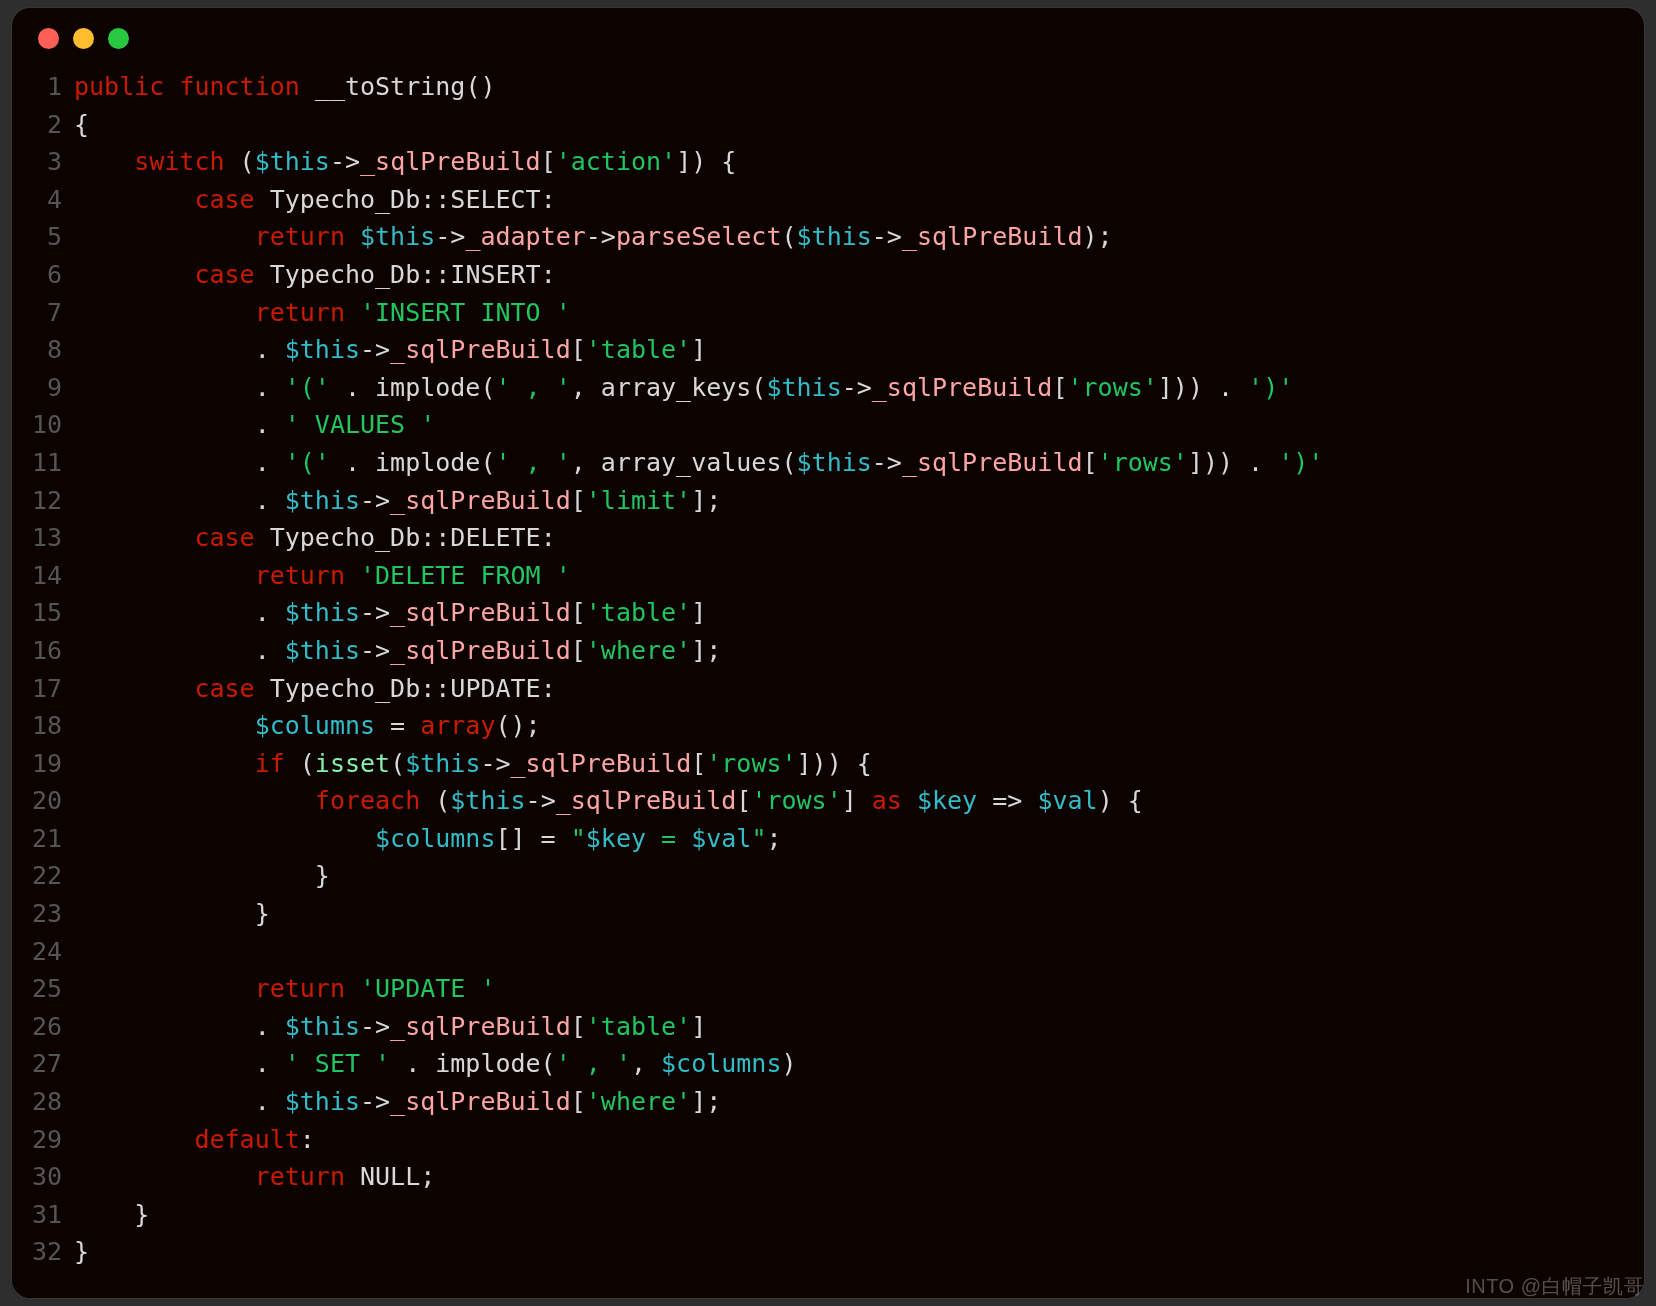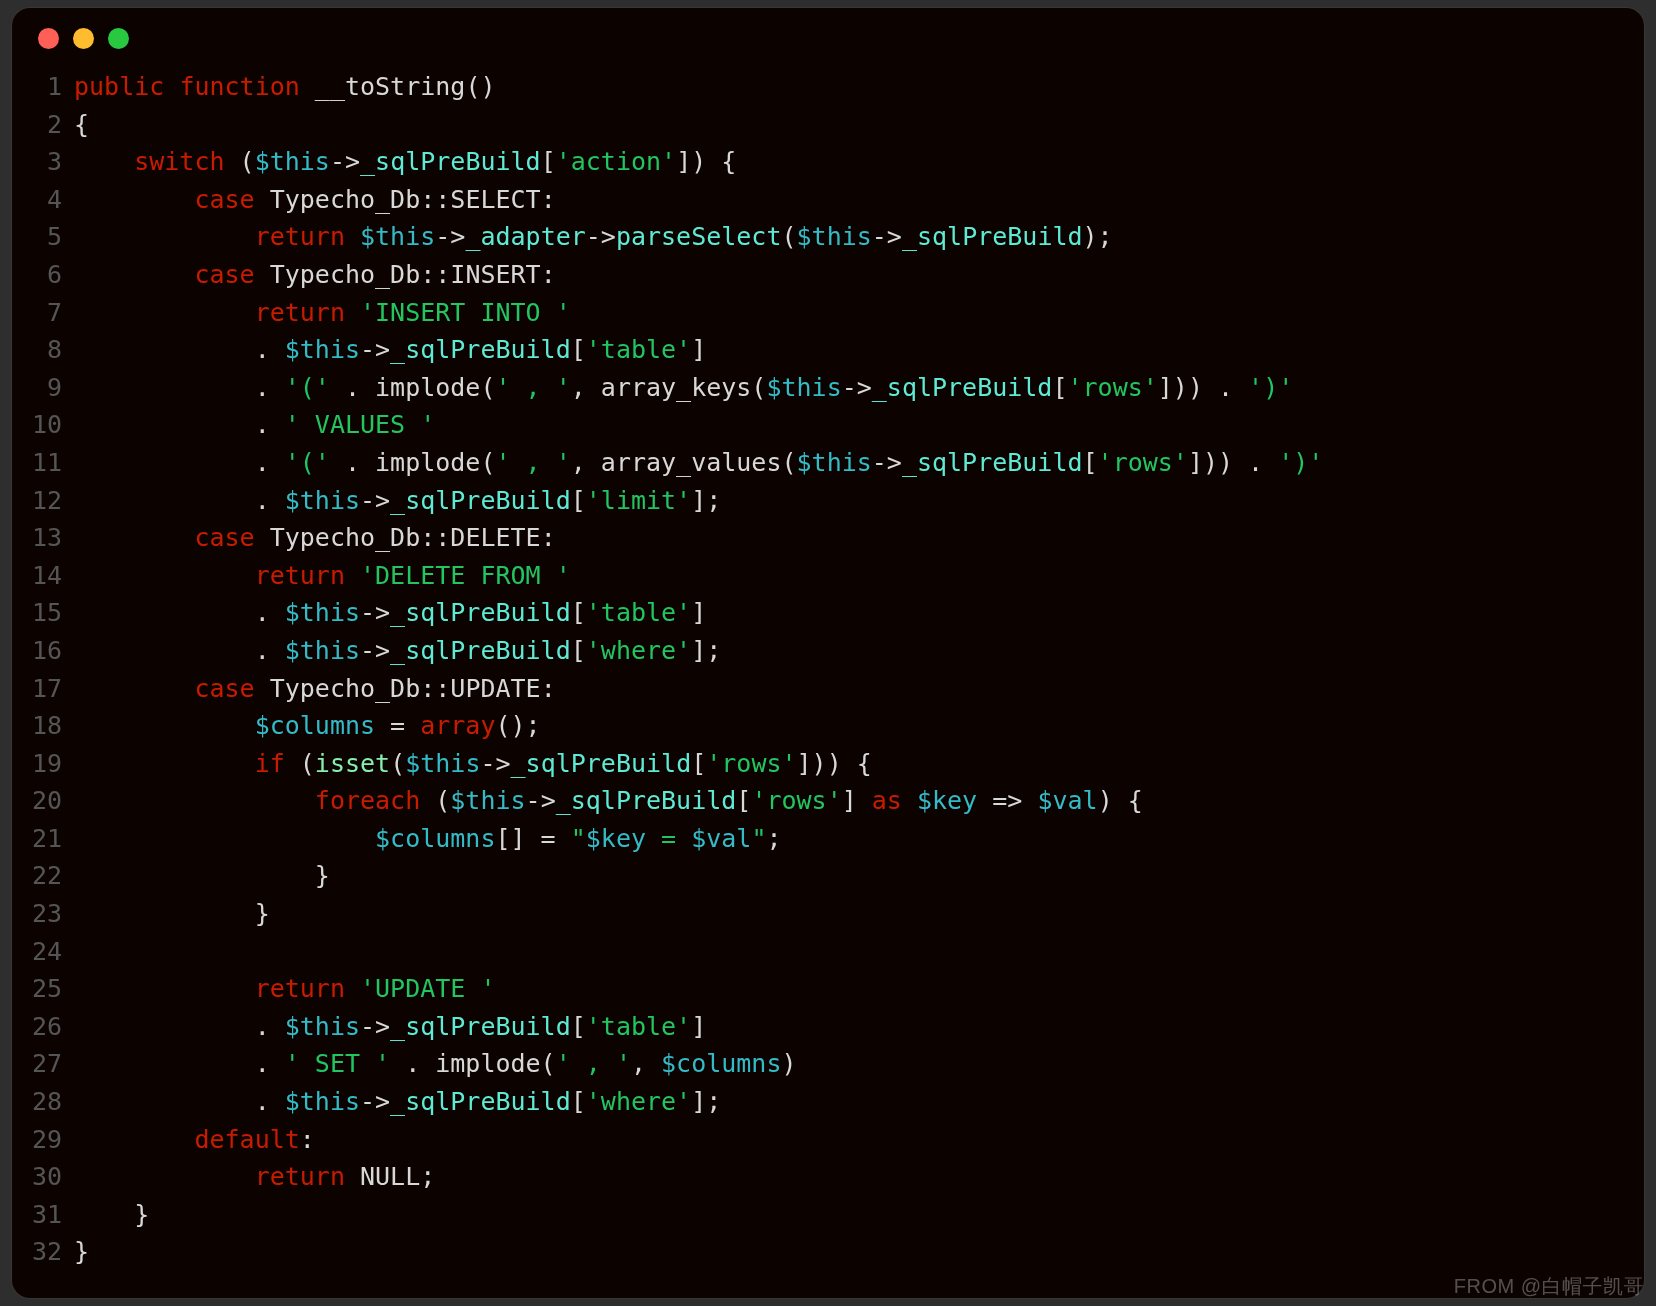--- a/index.html
+++ b/index.html
@@ -60,21 +60,21 @@
     flex: 1;
     color: #d8d8d8;
   }
   .line {
     display: block;
     height: 37.6px;
   }
   .red{color:#c91b00;text-align:center;}
   .blue{color:#86efac;}
   .cyan{color:#33bbc8;}
-  .green{color:#5eead4;}
+  .green{color:#fca5a5;}
   .yellow{color:#22c55e;}
   .grey{color:#d8d8d8;}
 
   .watermark {
     position: absolute;
     right: 12px;
     bottom: 6px;
     font-family: sans-serif;
     font-size: 20px;
     color: rgba(220,220,220,0.35);
@@ -90,13 +90,13 @@
     <div class="dot yellow"></div>
     <div class="dot green"></div>
   </div>
 
   <div class="code-area">
     <div class="gutter" id="gutter"><span class="ln">1</span><span class="ln">2</span><span class="ln">3</span><span class="ln">4</span><span class="ln">5</span><span class="ln">6</span><span class="ln">7</span><span class="ln">8</span><span class="ln">9</span><span class="ln">10</span><span class="ln">11</span><span class="ln">12</span><span class="ln">13</span><span class="ln">14</span><span class="ln">15</span><span class="ln">16</span><span class="ln">17</span><span class="ln">18</span><span class="ln">19</span><span class="ln">20</span><span class="ln">21</span><span class="ln">22</span><span class="ln">23</span><span class="ln">24</span><span class="ln">25</span><span class="ln">26</span><span class="ln">27</span><span class="ln">28</span><span class="ln">29</span><span class="ln">30</span><span class="ln">31</span><span class="ln">32</span></div>
     <div class="code" id="code"><span class="line"><span class="red">public</span> <span class="red">function</span> <span class="grey">__toString</span><span class="grey">()</span></span><span class="line"><span class="grey">{</span></span><span class="line">    <span class="red">switch</span> <span class="grey">(</span><span class="cyan">$this</span><span class="grey">-&gt;</span><span class="green">_sqlPreBuild</span><span class="grey">[</span><span class="yellow">'action'</span><span class="grey">]) {</span></span><span class="line">        <span class="red">case</span> <span class="grey">Typecho_Db</span><span class="grey">::</span><span class="grey">SELECT</span><span class="grey">:</span></span><span class="line">            <span class="red">return</span> <span class="cyan">$this</span><span class="grey">-&gt;</span><span class="green">_adapter</span><span class="grey">-&gt;</span><span class="green">parseSelect</span><span class="grey">(</span><span class="cyan">$this</span><span class="grey">-&gt;</span><span class="green">_sqlPreBuild</span><span class="grey">);</span></span><span class="line">        <span class="red">case</span> <span class="grey">Typecho_Db</span><span class="grey">::</span><span class="grey">INSERT</span><span class="grey">:</span></span><span class="line">            <span class="red">return</span> <span class="yellow">'INSERT INTO '</span></span><span class="line">            <span class="grey">. </span><span class="cyan">$this</span><span class="grey">-&gt;</span><span class="green">_sqlPreBuild</span><span class="grey">[</span><span class="yellow">'table'</span><span class="grey">]</span></span><span class="line">            <span class="grey">. </span><span class="yellow">'('</span><span class="grey"> . </span><span class="grey">implode</span><span class="grey">(</span><span class="yellow">' , '</span><span class="grey">, </span><span class="grey">array_keys</span><span class="grey">(</span><span class="cyan">$this</span><span class="grey">-&gt;</span><span class="green">_sqlPreBuild</span><span class="grey">[</span><span class="yellow">'rows'</span><span class="grey">])) . </span><span class="yellow">')'</span></span><span class="line">            <span class="grey">. </span><span class="yellow">' VALUES '</span></span><span class="line">            <span class="grey">. </span><span class="yellow">'('</span><span class="grey"> . </span><span class="grey">implode</span><span class="grey">(</span><span class="yellow">' , '</span><span class="grey">, </span><span class="grey">array_values</span><span class="grey">(</span><span class="cyan">$this</span><span class="grey">-&gt;</span><span class="green">_sqlPreBuild</span><span class="grey">[</span><span class="yellow">'rows'</span><span class="grey">])) . </span><span class="yellow">')'</span></span><span class="line">            <span class="grey">. </span><span class="cyan">$this</span><span class="grey">-&gt;</span><span class="green">_sqlPreBuild</span><span class="grey">[</span><span class="yellow">'limit'</span><span class="grey">];</span></span><span class="line">        <span class="red">case</span> <span class="grey">Typecho_Db</span><span class="grey">::</span><span class="grey">DELETE</span><span class="grey">:</span></span><span class="line">            <span class="red">return</span> <span class="yellow">'DELETE FROM '</span></span><span class="line">            <span class="grey">. </span><span class="cyan">$this</span><span class="grey">-&gt;</span><span class="green">_sqlPreBuild</span><span class="grey">[</span><span class="yellow">'table'</span><span class="grey">]</span></span><span class="line">            <span class="grey">. </span><span class="cyan">$this</span><span class="grey">-&gt;</span><span class="green">_sqlPreBuild</span><span class="grey">[</span><span class="yellow">'where'</span><span class="grey">];</span></span><span class="line">        <span class="red">case</span> <span class="grey">Typecho_Db</span><span class="grey">::</span><span class="grey">UPDATE</span><span class="grey">:</span></span><span class="line">            <span class="cyan">$columns</span><span class="grey"> = </span><span class="red">array</span><span class="grey">();</span></span><span class="line">            <span class="red">if</span> <span class="grey">(</span><span class="blue">isset</span><span class="grey">(</span><span class="cyan">$this</span><span class="grey">-&gt;</span><span class="green">_sqlPreBuild</span><span class="grey">[</span><span class="yellow">'rows'</span><span class="grey">])) {</span></span><span class="line">                <span class="red">foreach</span> <span class="grey">(</span><span class="cyan">$this</span><span class="grey">-&gt;</span><span class="green">_sqlPreBuild</span><span class="grey">[</span><span class="yellow">'rows'</span><span class="grey">] </span><span class="red">as</span> <span class="cyan">$key</span><span class="grey"> =&gt; </span><span class="cyan">$val</span><span class="grey">) {</span></span><span class="line">                    <span class="cyan">$columns</span><span class="grey">[] = </span><span class="yellow">"</span><span class="cyan">$key</span><span class="yellow"> = </span><span class="cyan">$val</span><span class="yellow">"</span><span class="grey">;</span></span><span class="line">                <span class="grey">}</span></span><span class="line">            <span class="grey">}</span></span><span class="line">&nbsp;</span><span class="line">            <span class="red">return</span> <span class="yellow">'UPDATE '</span></span><span class="line">            <span class="grey">. </span><span class="cyan">$this</span><span class="grey">-&gt;</span><span class="green">_sqlPreBuild</span><span class="grey">[</span><span class="yellow">'table'</span><span class="grey">]</span></span><span class="line">            <span class="grey">. </span><span class="yellow">' SET '</span><span class="grey"> . </span><span class="grey">implode</span><span class="grey">(</span><span class="yellow">' , '</span><span class="grey">, </span><span class="cyan">$columns</span><span class="grey">)</span></span><span class="line">            <span class="grey">. </span><span class="cyan">$this</span><span class="grey">-&gt;</span><span class="green">_sqlPreBuild</span><span class="grey">[</span><span class="yellow">'where'</span><span class="grey">];</span></span><span class="line">        <span class="red">default</span><span class="grey">:</span></span><span class="line">            <span class="red">return</span> <span class="grey">NULL</span><span class="grey">;</span></span><span class="line">    <span class="grey">}</span></span><span class="line"><span class="grey">}</span></span></div>
   </div>
 </div>
 
-<div class="watermark">FROM @白帽子凯哥</div>
+<div class="watermark">INTO @白帽子凯哥</div>
 
 </body></html>

